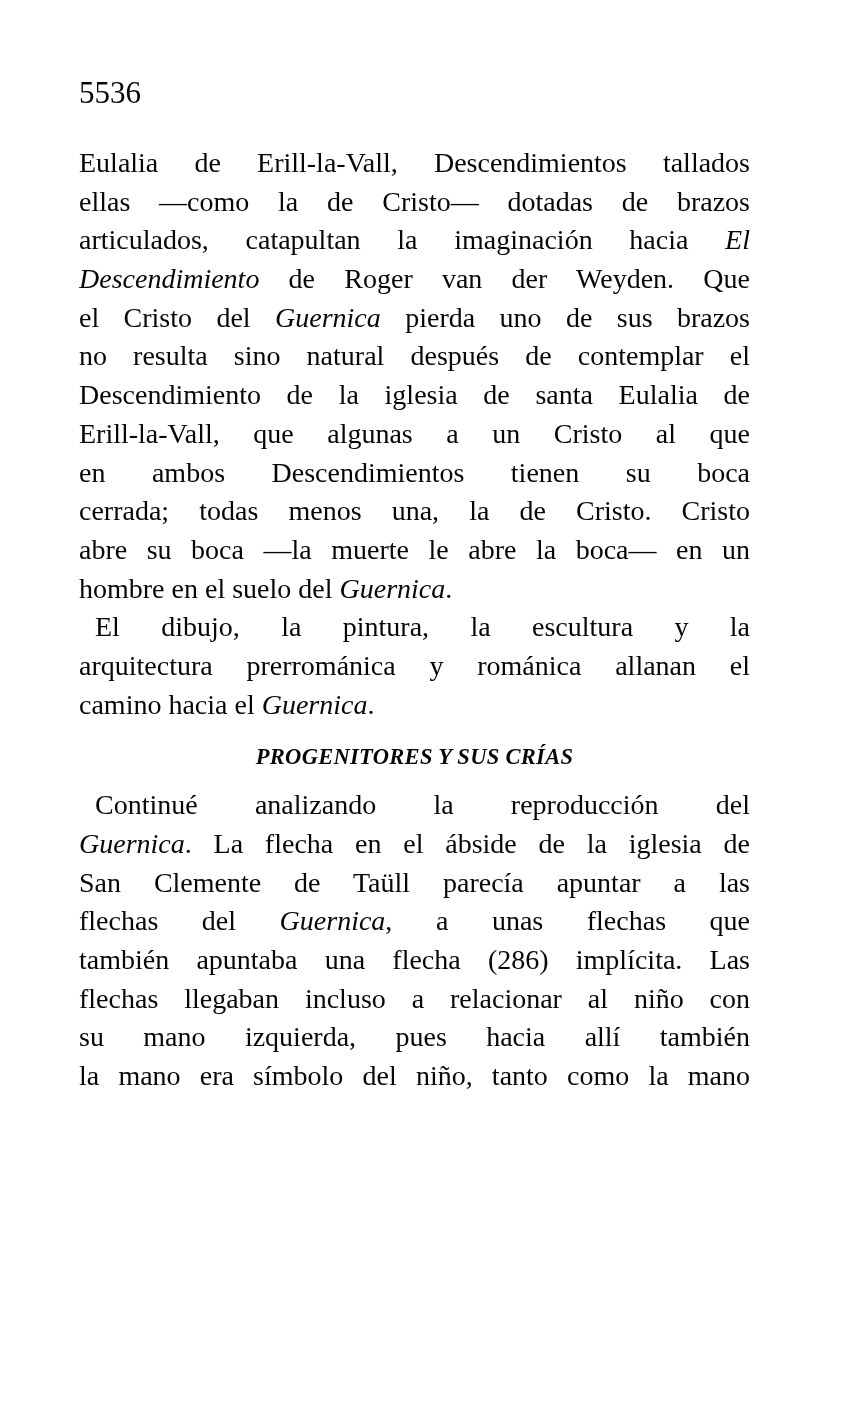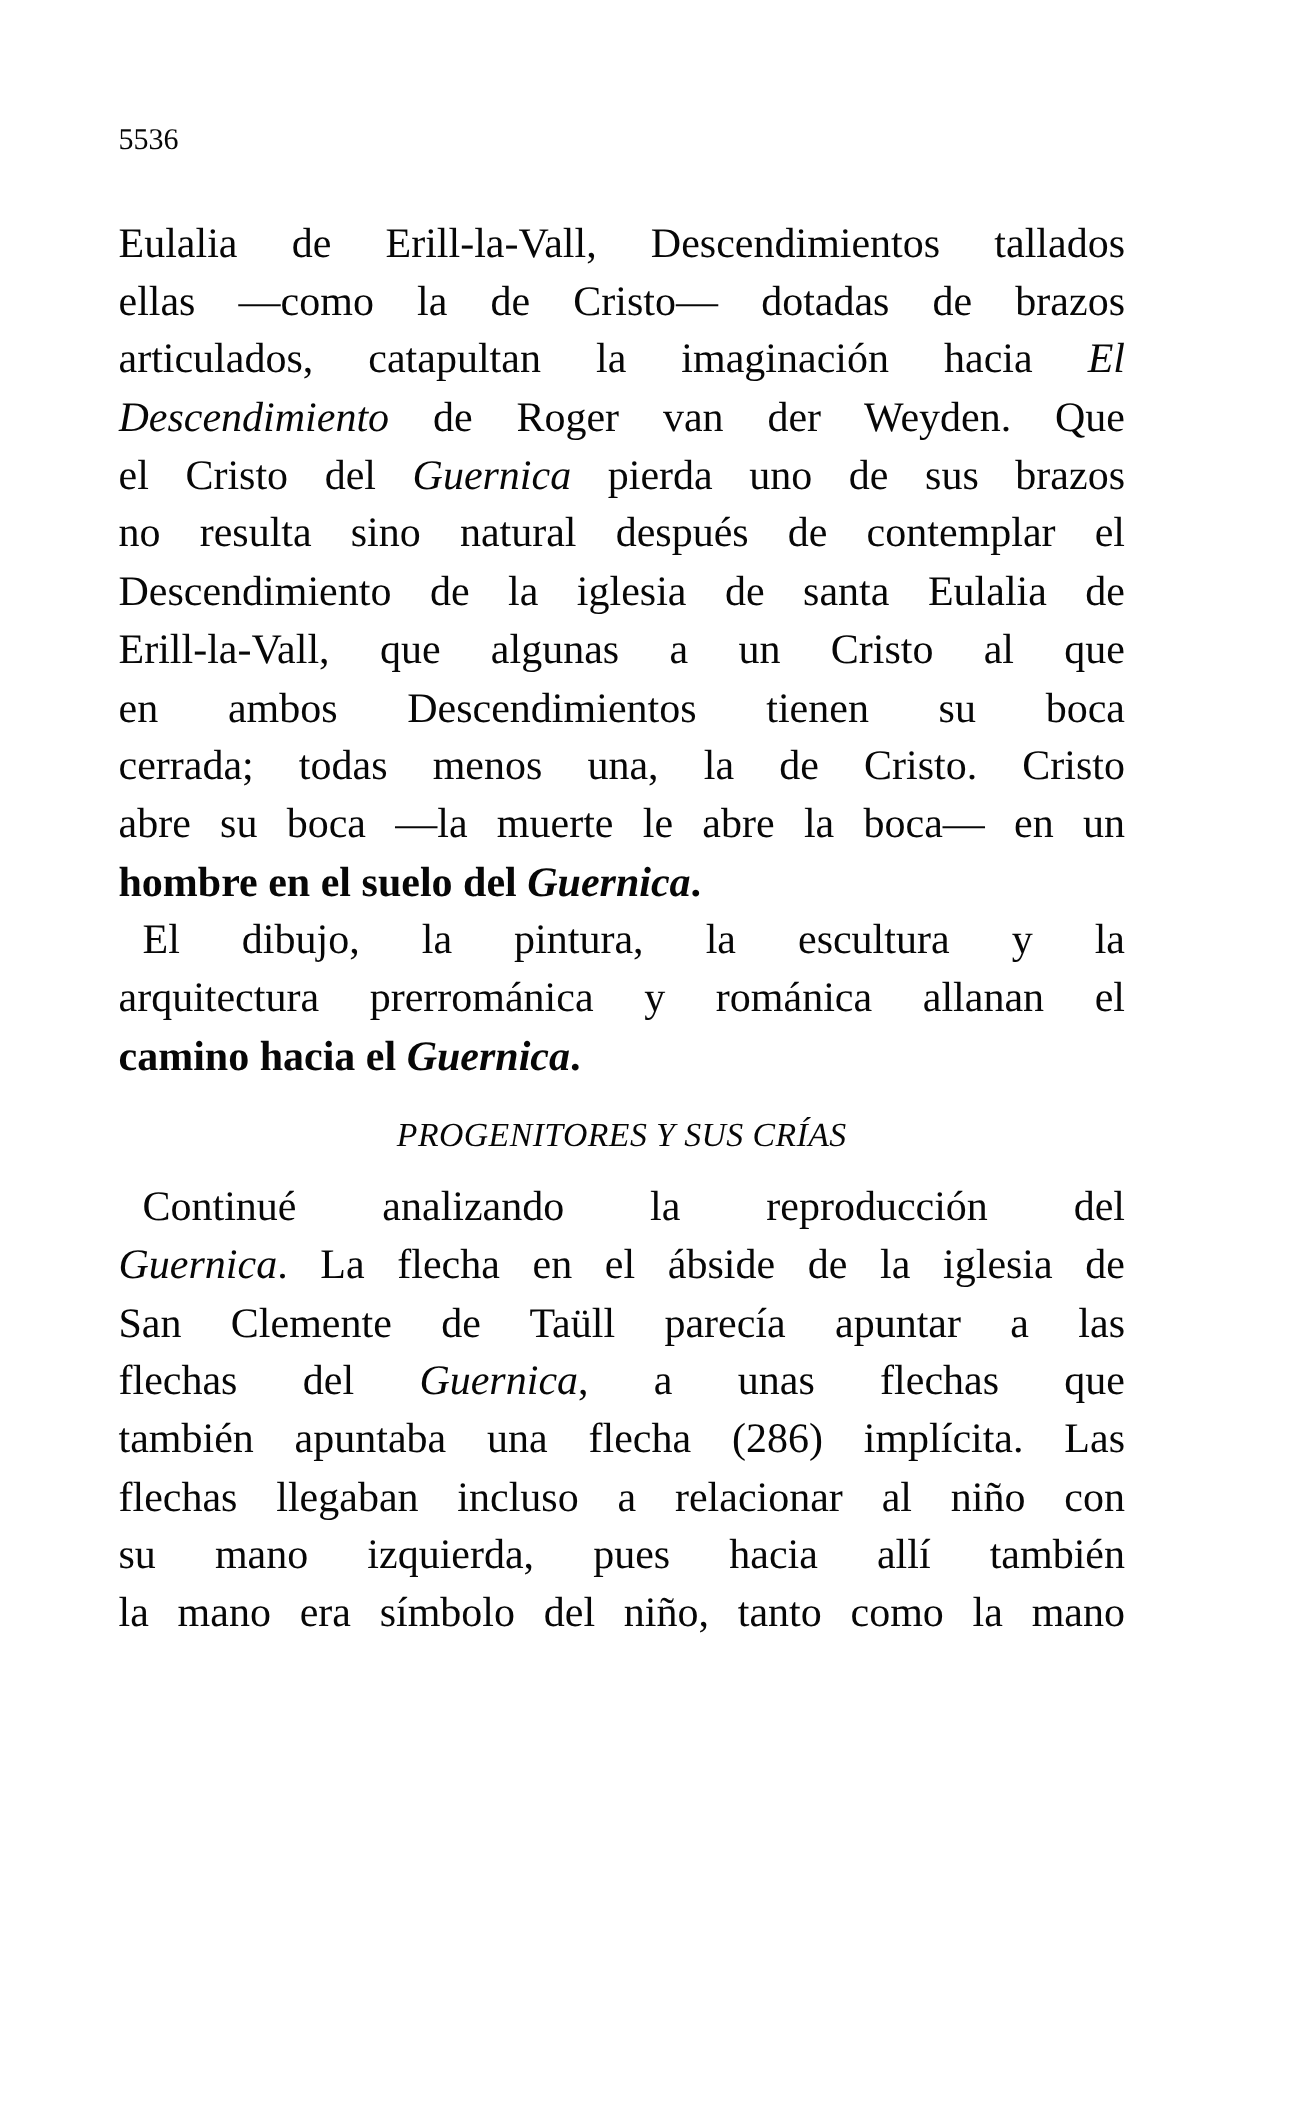--- a/index.html
+++ b/index.html
@@ -13,50 +13,49 @@
     height: 1417px;
     background: #ffffff;
     color: #070707;
     font-family: "Liberation Serif", "DejaVu Serif", serif;
     overflow: hidden;
   }
   .page-number {
     position: absolute;
     left: 79px;
     top: 76px;
-    font-size: 20px;
+    font-size: 31px;
     line-height: 34px;
   }
   .text-body {
     position: absolute;
     left: 79px;
     top: 144px;
     width: 671px;
     font-size: 28px;
   }
   .para { margin: 0; }
   .line {
     line-height: 38.7px;
     height: 38.7px;
     overflow: hidden;
     text-align: justify;
     text-align-last: justify;
     white-space: normal;
   }
   .line.left {
     text-align-last: left;
-    font-weight: bold;
   }
   .line.indent {
     padding-left: 16px;
   }
   .line i { font-style: italic; }
   .section-heading {
     font-style: italic;
-    font-weight: normal;
+    font-weight: bold;
     font-size: 22.5px;
     line-height: 30px;
     text-align: center;
     letter-spacing: 0.3px;
     margin: 18px 0 14px 0;
   }
 </style>
 </head>
 <body>
 

